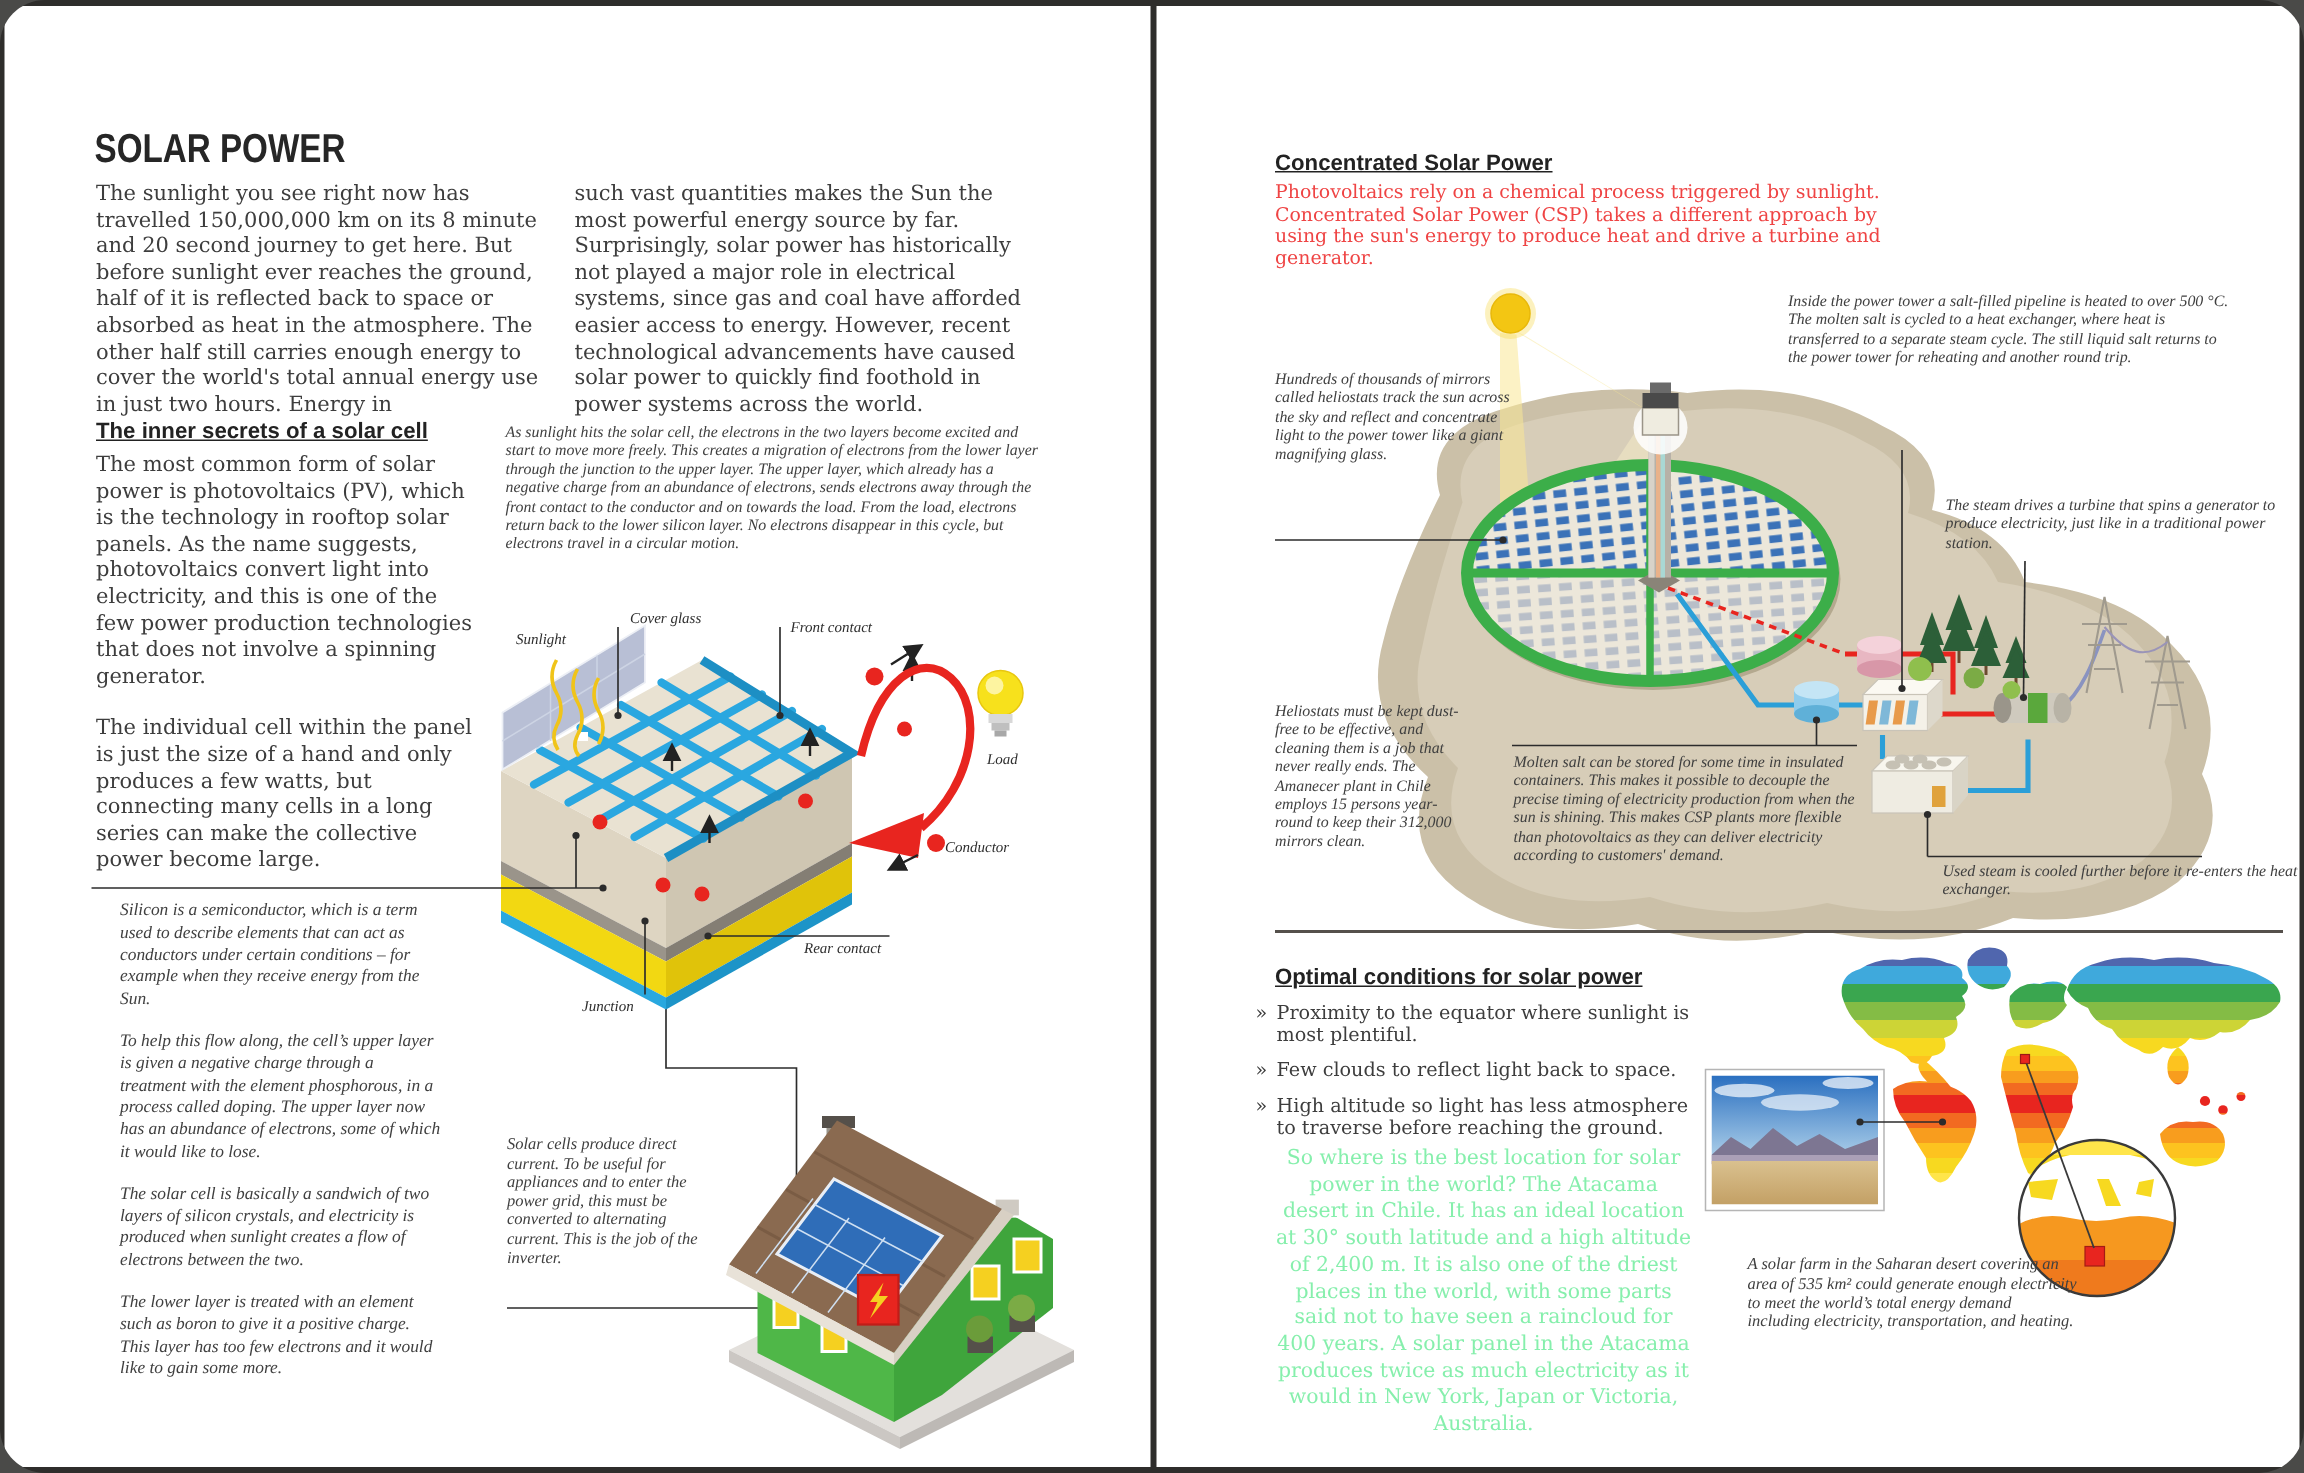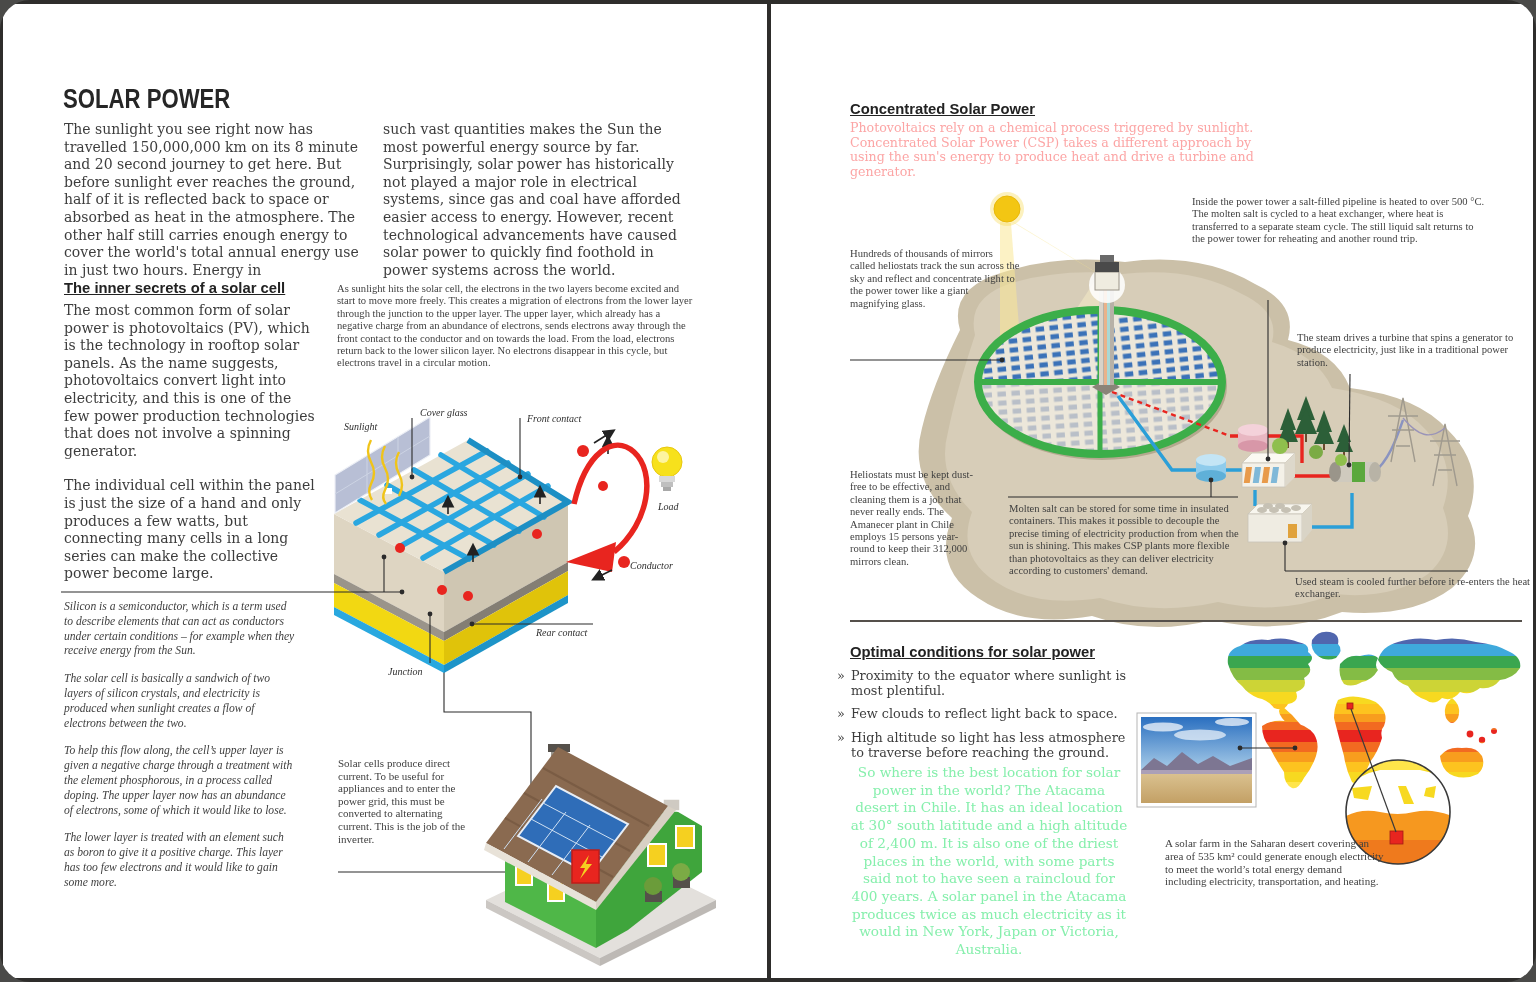--- a/index.html
+++ b/index.html
@@ -8,24 +8,24 @@
   .page{position:absolute;top:4px;height:974px;background:#ffffff;}
   .page.left{left:3px;width:764px;}
   .page.right{left:771px;width:762px;}
   .art{position:absolute;left:0;top:0;width:1536px;height:982px;pointer-events:none;}
   .abs{position:absolute;}
   .title{display:inline-block;transform:scaleX(.82);transform-origin:0 0;
          font-family:"Liberation Sans",sans-serif;font-weight:800;font-size:27px;
          color:#262626;letter-spacing:0;white-space:nowrap;}
   .body{font-family:"DejaVu Serif","Liberation Serif",serif;font-size:14px;line-height:17.6px;color:#3d3d3d;}
   .body p{margin:0 0 17px 0;}
-  .small-body{font-family:"DejaVu Serif","Liberation Serif",serif;font-size:12.2px;line-height:14.5px;color:#fca5a5;}
+  .small-body{font-family:"DejaVu Serif","Liberation Serif",serif;font-size:12.2px;line-height:14.5px;color:#ef4444;}
   .h2{font-family:"Liberation Sans",sans-serif;font-weight:700;font-size:14.8px;color:#222;margin:0 0 6px 0;text-decoration:underline;}
-  .cap{font-family:"Liberation Serif",serif;font-size:10.6px;line-height:12.4px;color:#3f3f3f;}
-  .note{font-family:"Liberation Serif",serif;font-style:italic;font-size:11.6px;line-height:14.8px;color:#3f3f3f;margin:0 0 13px 0;}
+  .cap{font-family:"Liberation Serif",serif;font-style:italic;font-size:10.6px;line-height:12.4px;color:#3f3f3f;}
+  .note{font-family:"Liberation Serif",serif;font-style:italic;font-size:11.6px;line-height:14.8px;color:#3f3f3f;margin:0 0 13px 16px;}
   .dlabel{font-family:"Liberation Serif",serif;font-style:italic;font-size:10px;color:#2e2e2e;white-space:nowrap;}
   .bullets .bullet{display:flex;font-family:"DejaVu Serif","Liberation Serif",serif;
          font-size:12.8px;line-height:15.2px;color:#3d3d3d;margin:0 0 8px 0;}
   .bullets .bm{flex:0 0 14px;color:#3d3d3d;}
   .opt-body{font-family:"DejaVu Serif","Liberation Serif",serif;font-size:13.6px;line-height:17.7px;color:#86efac;text-align:center;}
 </style>
 </head>
 <body>
 
 <div class="stage">
@@ -438,22 +438,22 @@
   <div class="dlabel abs" style="left:344px;top:421px">Sunlight</div>
   <div class="dlabel abs" style="left:420px;top:407px">Cover glass</div>
   <div class="dlabel abs" style="left:527px;top:413px">Front contact</div>
   <div class="dlabel abs" style="left:658px;top:501px">Load</div>
   <div class="dlabel abs" style="left:630px;top:560px">Conductor</div>
   <div class="dlabel abs" style="left:536px;top:627px">Rear contact</div>
   <div class="dlabel abs" style="left:388px;top:666px">Junction</div>
 
   <div class="abs" style="left:64px;top:600px;width:232px">
     <div class="note">Silicon is a semiconductor, which is a term used to describe elements that can act as conductors under certain conditions – for example when they receive energy from the Sun.</div>
+    <div class="note">To help this flow along, the cell’s upper layer is given a negative charge through a treatment with the element phosphorous, in a process called doping. The upper layer now has an abundance of electrons, some of which it would like to lose.</div>
     <div class="note">The solar cell is basically a sandwich of two layers of silicon crystals, and electricity is produced when sunlight creates a flow of electrons between the two.</div>
-    <div class="note">To help this flow along, the cell’s upper layer is given a negative charge through a treatment with the element phosphorous, in a process called doping. The upper layer now has an abundance of electrons, some of which it would like to lose.</div>
     <div class="note">The lower layer is treated with an element such as boron to give it a positive charge. This layer has too few electrons and it would like to gain some more.</div>
   </div>
 
   <div class="cap abs" style="left:338px;top:757px;width:138px;font-size:11px;line-height:12.6px">Solar cells produce direct current. To be useful for appliances and to enter the power grid, this must be converted to alternating current. This is the job of the inverter.</div>
 
   <div class="abs" style="left:850px;top:101px;width:438px">
     <div class="h2" style="margin-bottom:4px">Concentrated Solar Power</div>
     <div class="small-body" style="font-size:12.6px;line-height:14.6px">Photovoltaics rely on a chemical process triggered by sunlight. Concentrated Solar Power (CSP) takes a different approach by using the sun's energy to produce heat and drive a turbine and generator.</div>
   </div>
 

